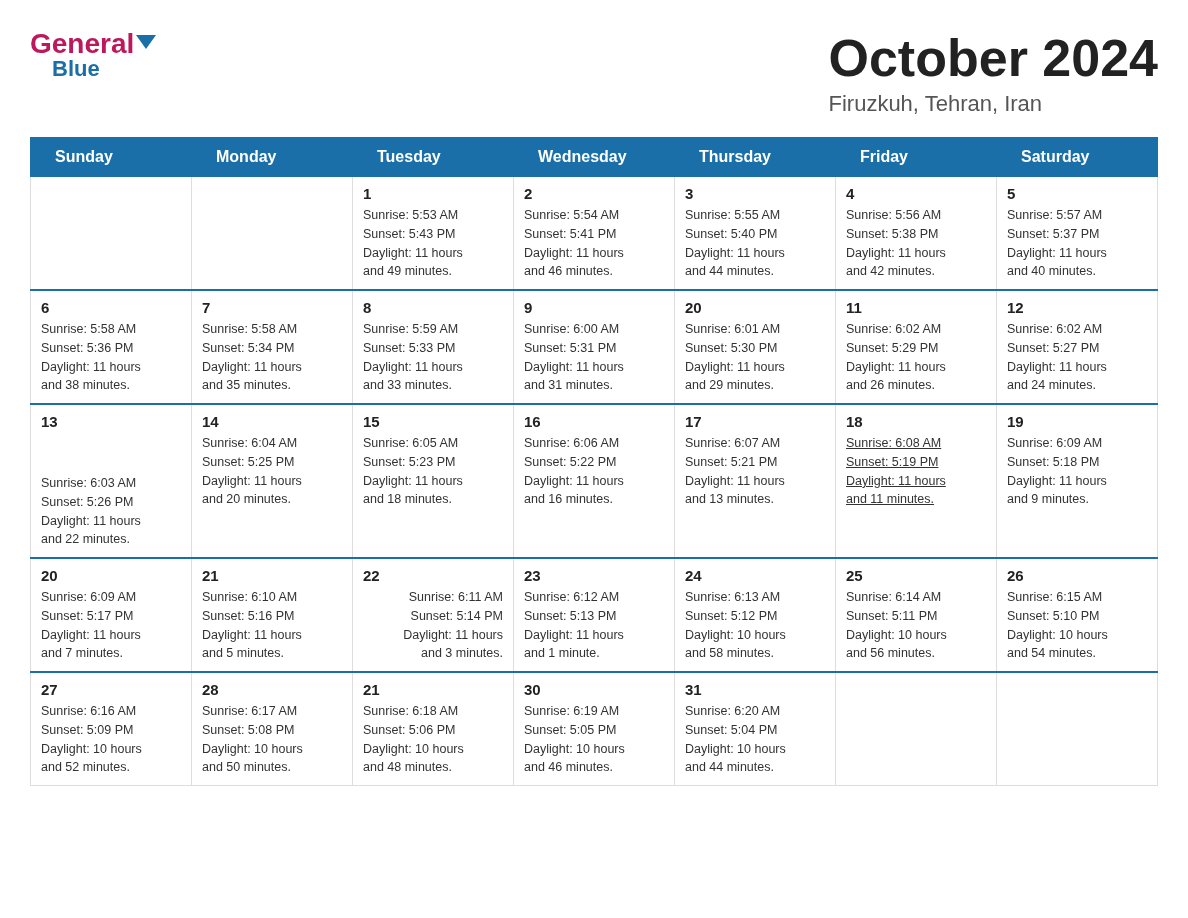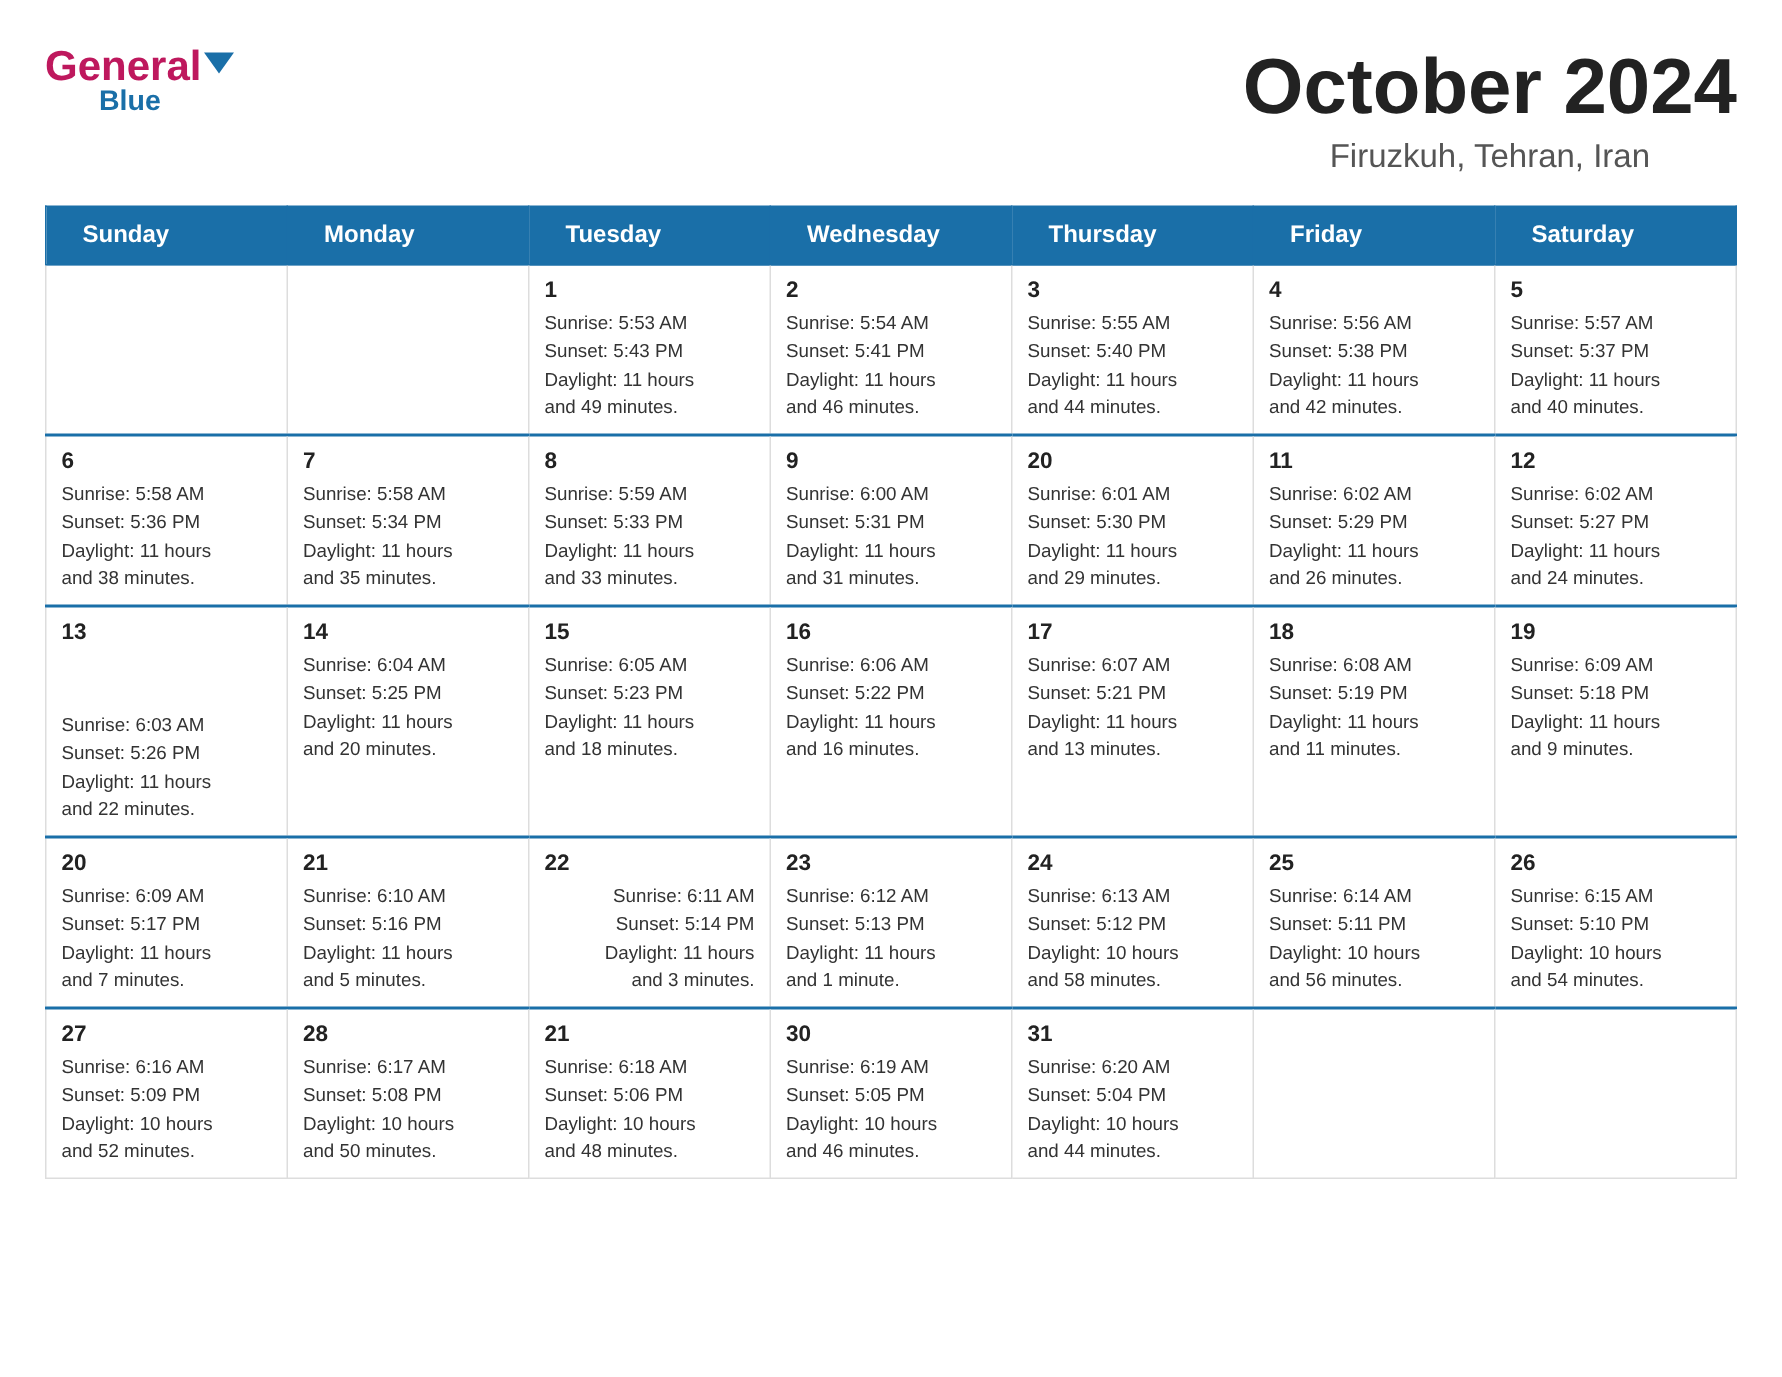--- a/index.html
+++ b/index.html
@@ -21,40 +21,40 @@
       flex-direction: column;
       align-items: flex-start;
     }
     .logo-general {
       font-size: 28px;
       font-weight: bold;
       color: #be185d;
       line-height: 1;
     }
     .logo-blue {
-      font-size: 19px;
+      font-size: 22px;
       font-weight: bold;
       color: #1a6fa8;
       line-height: 1;
-      margin-left: 32px;
+      margin-left: 18px;
     }
     .logo-triangle {
       display: inline-block;
       width: 0;
       height: 0;
       border-left: 10px solid transparent;
       border-right: 10px solid transparent;
       border-top: 14px solid #1a6fa8;
       margin-left: 2px;
       vertical-align: middle;
       position: relative;
       top: -2px;
     }
     .title-block {
-      text-align: center;
+      text-align: left;
     }
     .month-title {
       font-size: 52px;
       font-weight: bold;
       color: #222;
       line-height: 1.1;
     }
     .location-title {
       font-size: 22px;
       color: #555;
@@ -254,21 +254,21 @@
         </td>
         <td>
           <div class="day-number">17</div>
           <div class="day-info" style="white-space: pre-line;">Sunrise: 6:07 AM
 Sunset: 5:21 PM
 Daylight: 11 hours
 and 13 minutes.</div>
         </td>
         <td>
           <div class="day-number">18</div>
-          <div class="day-info" style="white-space: pre-line;">Sunrise: 6:08 AM
+          <div class="day-info" style="white-space: pre-line; text-decoration: underline;">Sunrise: 6:08 AM
 Sunset: 5:19 PM
 Daylight: 11 hours
 and 11 minutes.</div>
         </td>
         <td>
           <div class="day-number">19</div>
           <div class="day-info" style="white-space: pre-line;">Sunrise: 6:09 AM
 Sunset: 5:18 PM
 Daylight: 11 hours
 and 9 minutes.</div>

